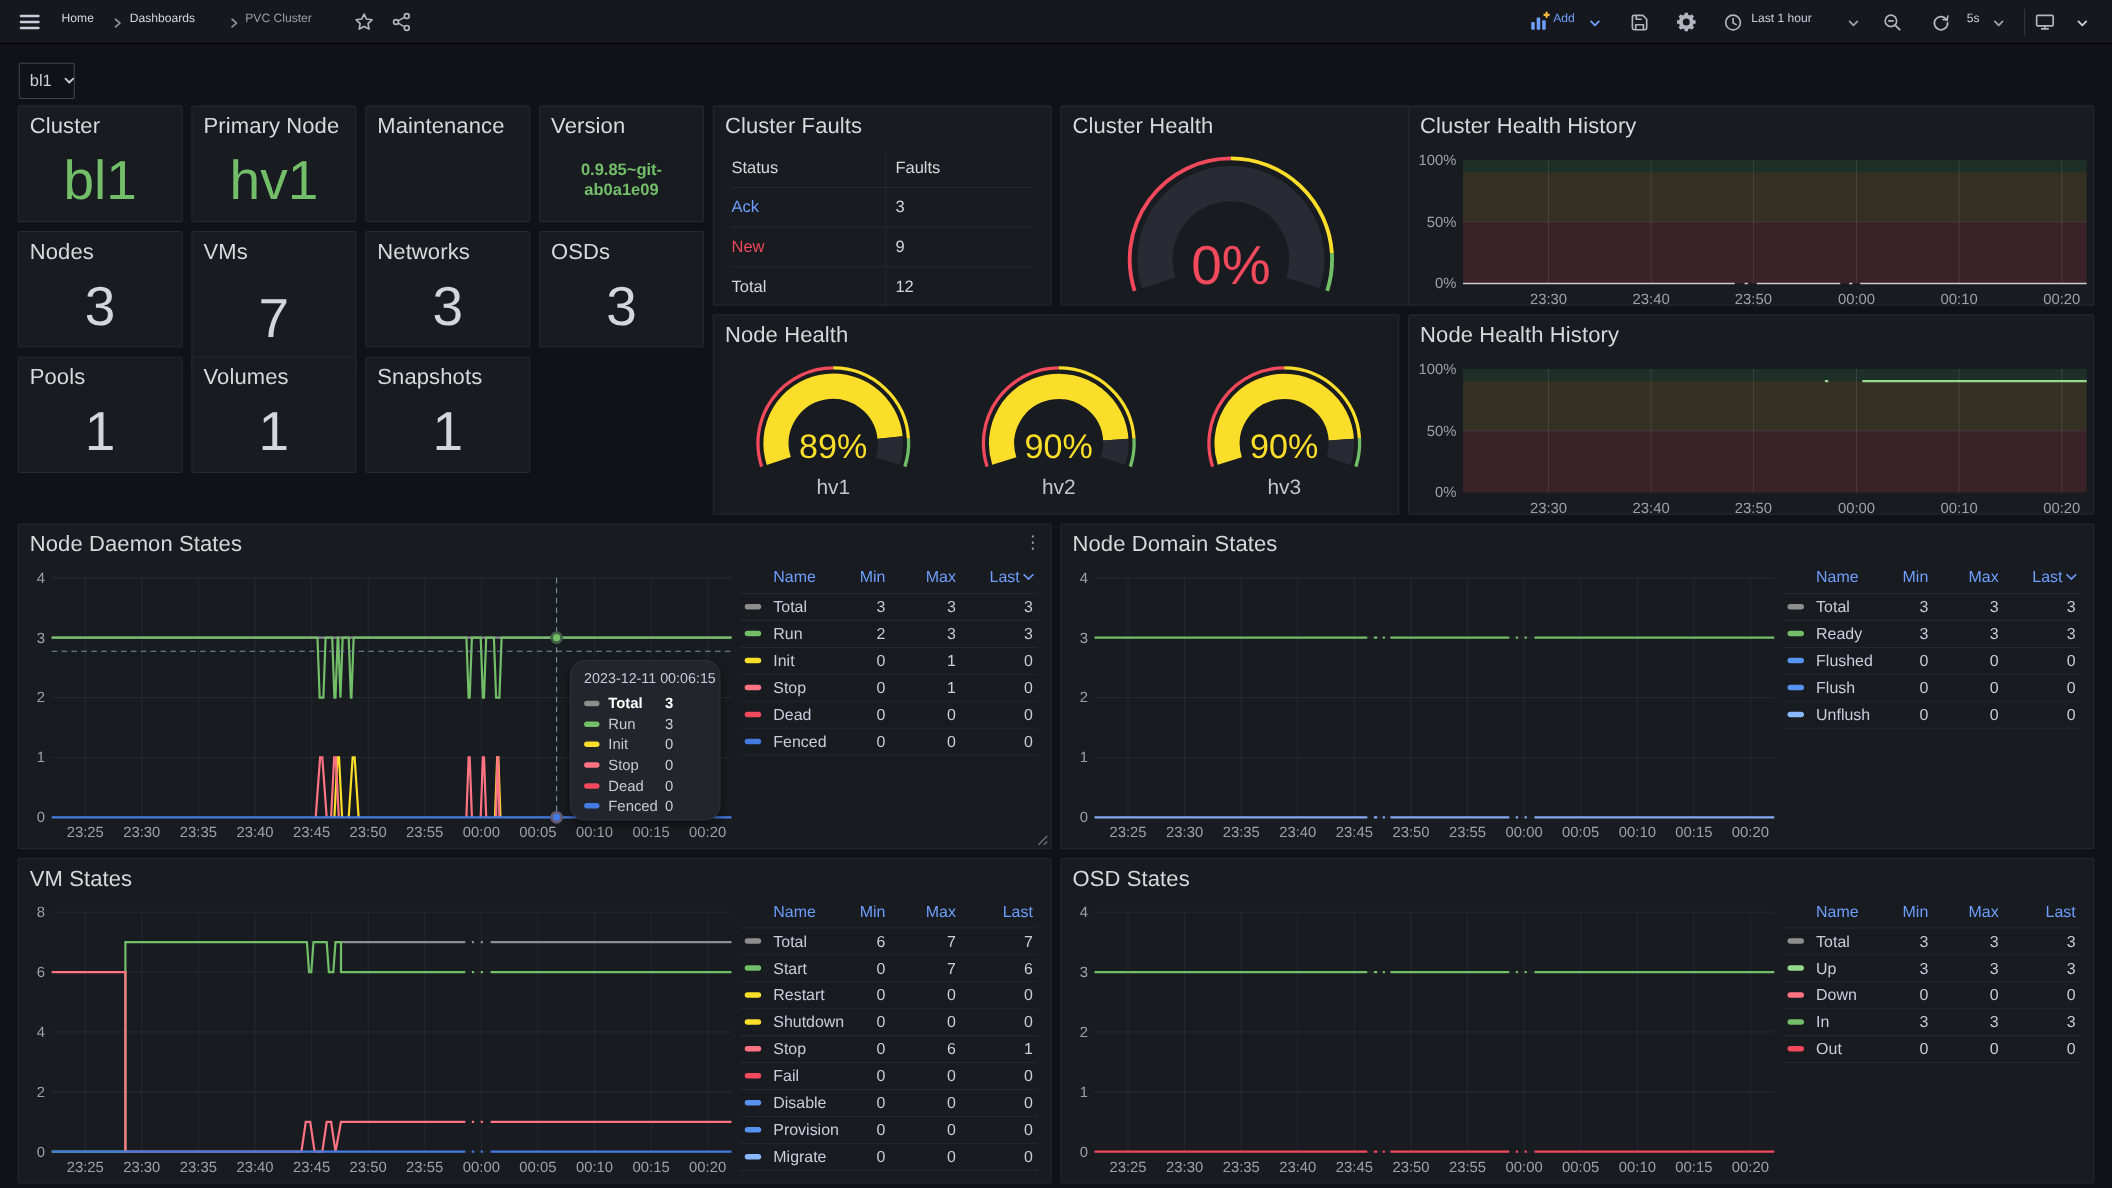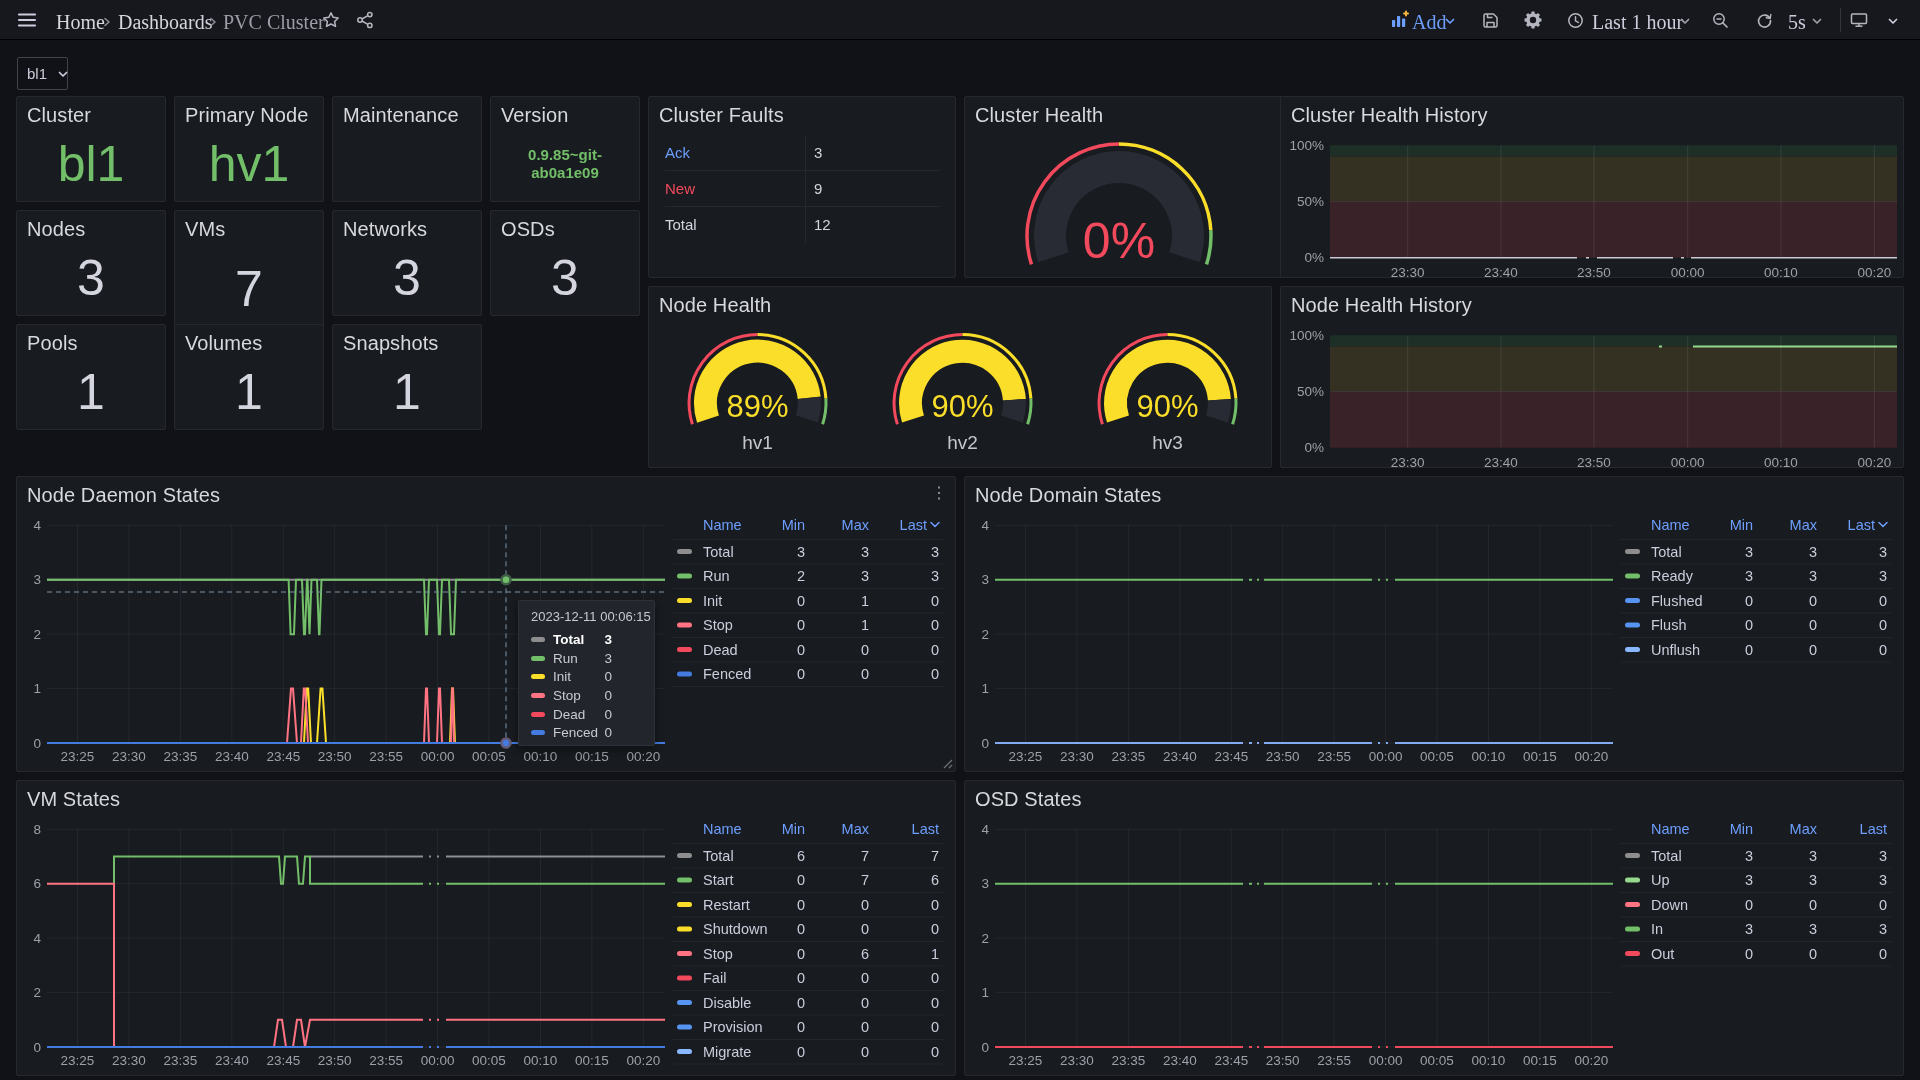--- a/index.html
+++ b/index.html
@@ -1,27 +1,27 @@
 <!DOCTYPE html>
 <html><head><meta charset="utf-8"><style>
 * { margin:0; padding:0; box-sizing:border-box; }
 html,body { width:1920px; height:1080px; background:#111217; font-family:"Liberation Sans",sans-serif; overflow:hidden; }
 #nav { position:absolute; left:0; top:0; width:1920px; height:40px; background:#17181e; border-bottom:1px solid #000; }
-.navtxt { position:absolute; top:11px; font-size:20px;font-family:Liberation Serif, serif; }
+.navtxt { position:absolute; top:11px; font-size:11px; }
 #chip { position:absolute; left:17px; top:57px; width:51px; height:33px; border:1px solid #40434b; border-radius:2px; background:#111217; color:#ccccdc; font-size:15px; line-height:31px; padding-left:9px; white-space:nowrap; }
 .panel { position:absolute; background:#181b1f; border:1px solid #26282e; border-radius:2px; }
 .ptitle { position:absolute; left:10px; top:7px; font-size:20px; font-weight:400; color:#d8d9dd; letter-spacing:0.1px; }
 .statv { position:absolute; left:0; right:0; top:34px; bottom:4px; display:flex; align-items:center; justify-content:center; font-weight:500; text-align:center; }
 .cftab { position:absolute; left:16px; top:38px; right:16px; }
 .cfrow { display:flex; height:36px; line-height:36px; border-bottom:1px solid #26282e; font-size:15px; color:#d4d5de; }
 .cfrow > div:first-child { width:141px; border-right:1px solid #26282e; }
 .cfrow > div:last-child { padding-left:8px; }
 .cfhead { font-weight:500; color:#d8d9dd; }
 .kebab { position:absolute; right:8px; top:6px; color:#9da0a8; font-size:16px; letter-spacing:0; }
-.tooltip { position:absolute; left:501px; top:123px; width:137px; height:146px; background:#22252b; border:1px solid #2e3138; border-radius:2px; box-shadow:0 4px 8px rgba(0,0,0,.4); padding:8px 0 6px 12px; z-index:5; overflow:hidden; }
+.tooltip { position:absolute; left:501px; top:123px; width:137px; height:146px; background:#22252b; border:1px solid #2e3138; border-radius:14px; box-shadow:0 4px 8px rgba(0,0,0,.4); padding:8px 0 6px 12px; z-index:5; overflow:hidden; }
 .tt-title { font-size:13px; color:#c8c9d2; margin-bottom:6px; white-space:nowrap; }
 .tt-row { display:flex; align-items:center; height:18.7px; font-size:13.5px; color:#c9cad1; }
 .tt-b { font-weight:700; color:#fff; }
 .sw { width:14px; height:5px; border-radius:2.5px; display:inline-block; margin-right:8px; flex:none; }
 .tt-n { flex:1; }
 .tt-v { width:22px; text-align:right; margin-right:42px; }
 text { font-family:"Liberation Sans",sans-serif; }
 </style></head>
 <body>
 <div id="nav">
@@ -155,20 +155,24 @@
     <div class="ptitle">Volumes</div>
     <div class="statv" style="color:#d4d5de;font-size:50px">1</div>
   </div>
 <div class="panel" style="left:332px;top:324px;width:150px;height:106px">
     <div class="ptitle">Snapshots</div>
     <div class="statv" style="color:#d4d5de;font-size:50px">1</div>
   </div>
 <div class="panel" style="left:648px;top:96px;width:308px;height:182px">
     <div class="ptitle">Cluster Faults</div>
     <div class="cftab">
+<div class="cfrow cfhead">
+        <div>Status</div>
+        <div>Faults</div>
+      </div>
 <div class="cfrow">
         <div style="color:#6e9fff">Ack</div>
         <div>3</div>
       </div>
 <div class="cfrow">
         <div style="color:#f2495c">New</div>
         <div>9</div>
       </div>
 <div class="cfrow" style="border-bottom:none">
         <div>Total</div>

